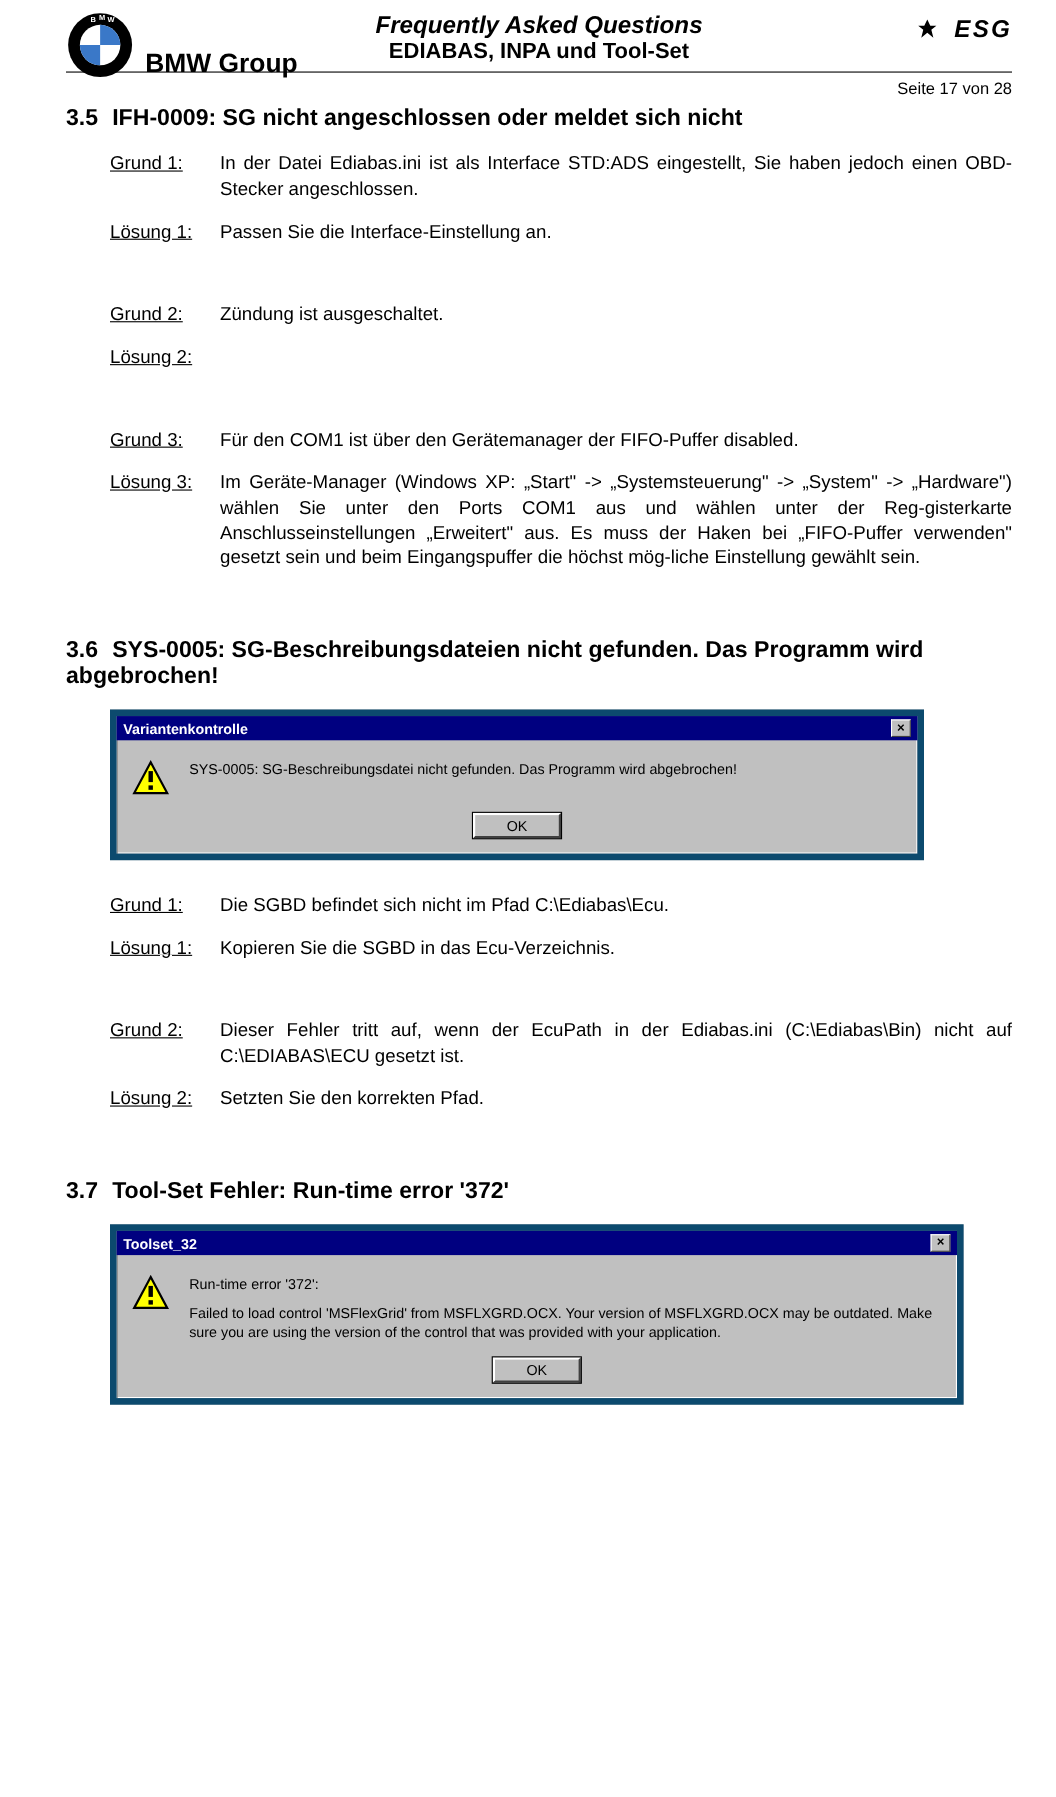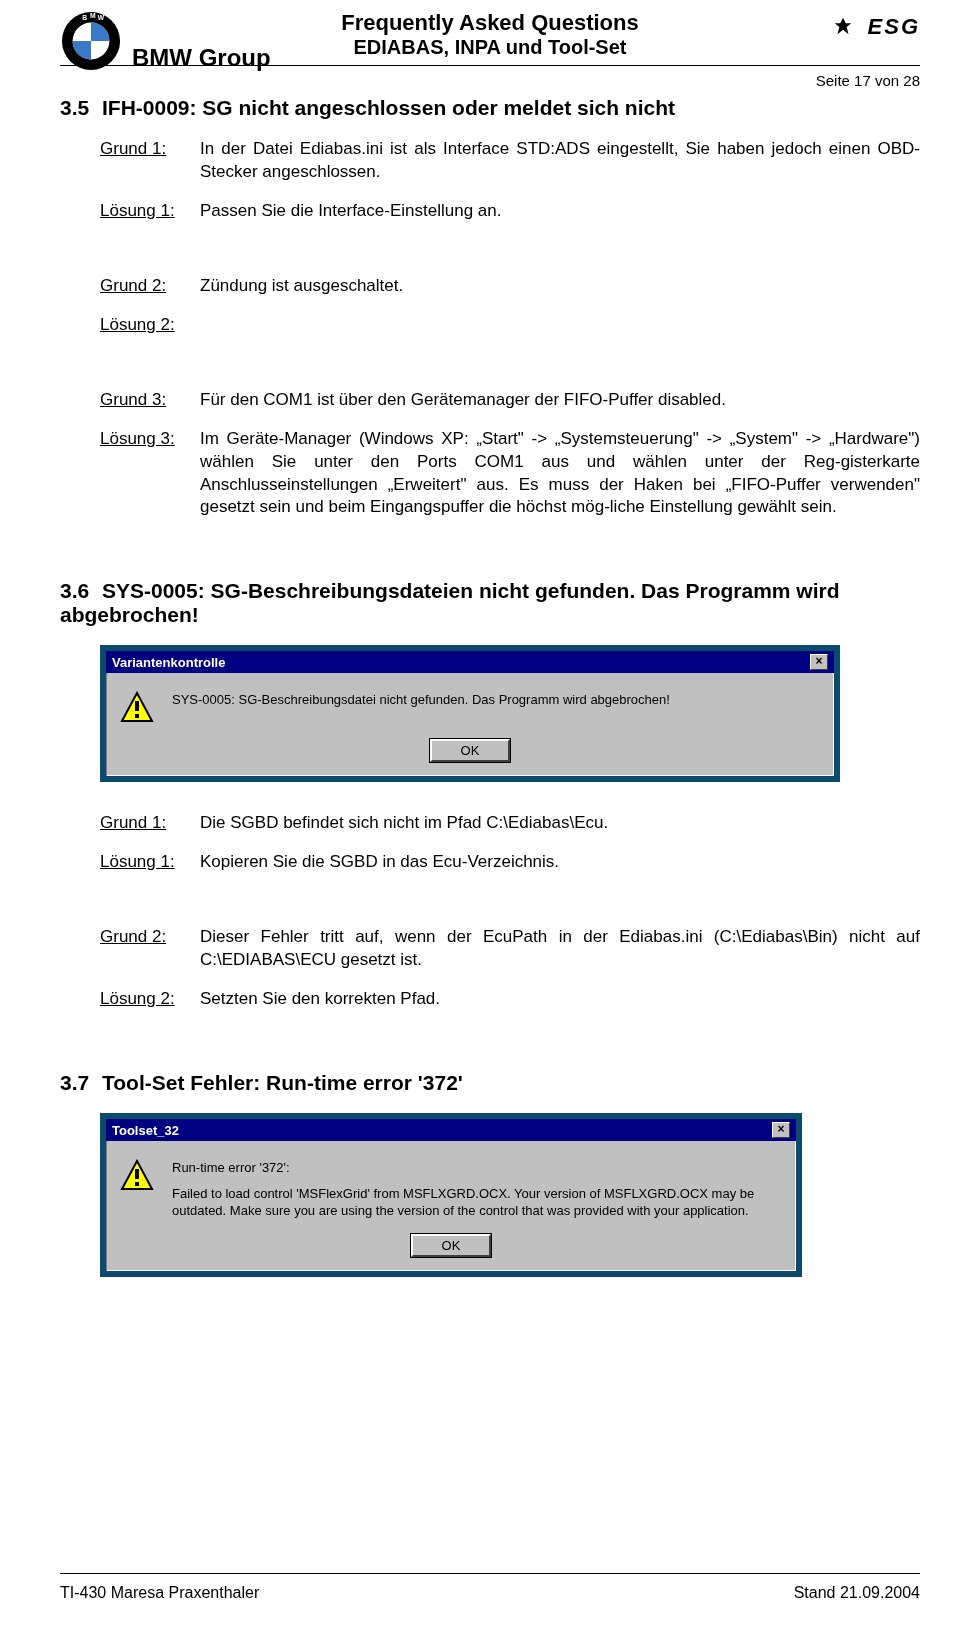--- a/index.html
+++ b/index.html
@@ -36,21 +36,21 @@
     position: absolute;
     right: 0; top: 4px;
     font-weight: bold;
     font-style: italic;
     letter-spacing: 2px;
     font-size: 22px;
     display: flex;
     align-items: center;
     gap: 14px;
   }
-  .header-title1 { font-size: 22px; font-weight: bold; text-align: center; width: 100%; }
+  .header-title1 { font-size: 22px; font-weight: bold; text-align: center; width: 100%; font-style: italic; }
   .header-title2 { font-size: 20px; font-weight: bold; text-align: center; width: 100%; margin-top: 6px; }
   .header-title3 { font-size: 20px; font-weight: bold; text-align: center; width: 100%; }
   .bmw-group {
     font-size: 24px; font-weight: bold;
     position: absolute;
     left: 72px;
     top: 34px;
   }
   .page-num {
     position: absolute;
@@ -133,21 +133,21 @@
     border-top: 1.5px solid #000;
     position: absolute;
     bottom: 32px;
     left: 60px;
     right: 40px;
     display: flex;
     justify-content: space-between;
     padding-top: 10px;
     font-size: 16px;
   }
-  .dlg2 { width: 702px; margin-left: 0; }
+  .dlg2 { width: 776px; margin-left: 0; }
 </style>
 </head>
 <body>
 
 <div class="page">
 
   <div class="header">
     <div class="bmw-logo">
       <svg viewBox="0 0 64 64">
         <circle cx="32" cy="32" r="30" fill="#000"></circle>
@@ -275,18 +275,14 @@
           <div style="height:8px"></div>
           <div>Failed to load control 'MSFlexGrid' from MSFLXGRD.OCX. Your version of MSFLXGRD.OCX may be outdated. Make sure you are using the version of the control that was provided with your application.</div>
         </div>
       </div>
       <div class="dlg-btn-row">
         <span class="dlg-btn">OK</span>
       </div>
     </div>
   </div>
 
-  <div class="footer">
-    <span>TI-430   Maresa Praxenthaler</span>
-    <span>Stand 21.09.2004</span>
-  </div>
 
 </div>
 
 </body></html>

